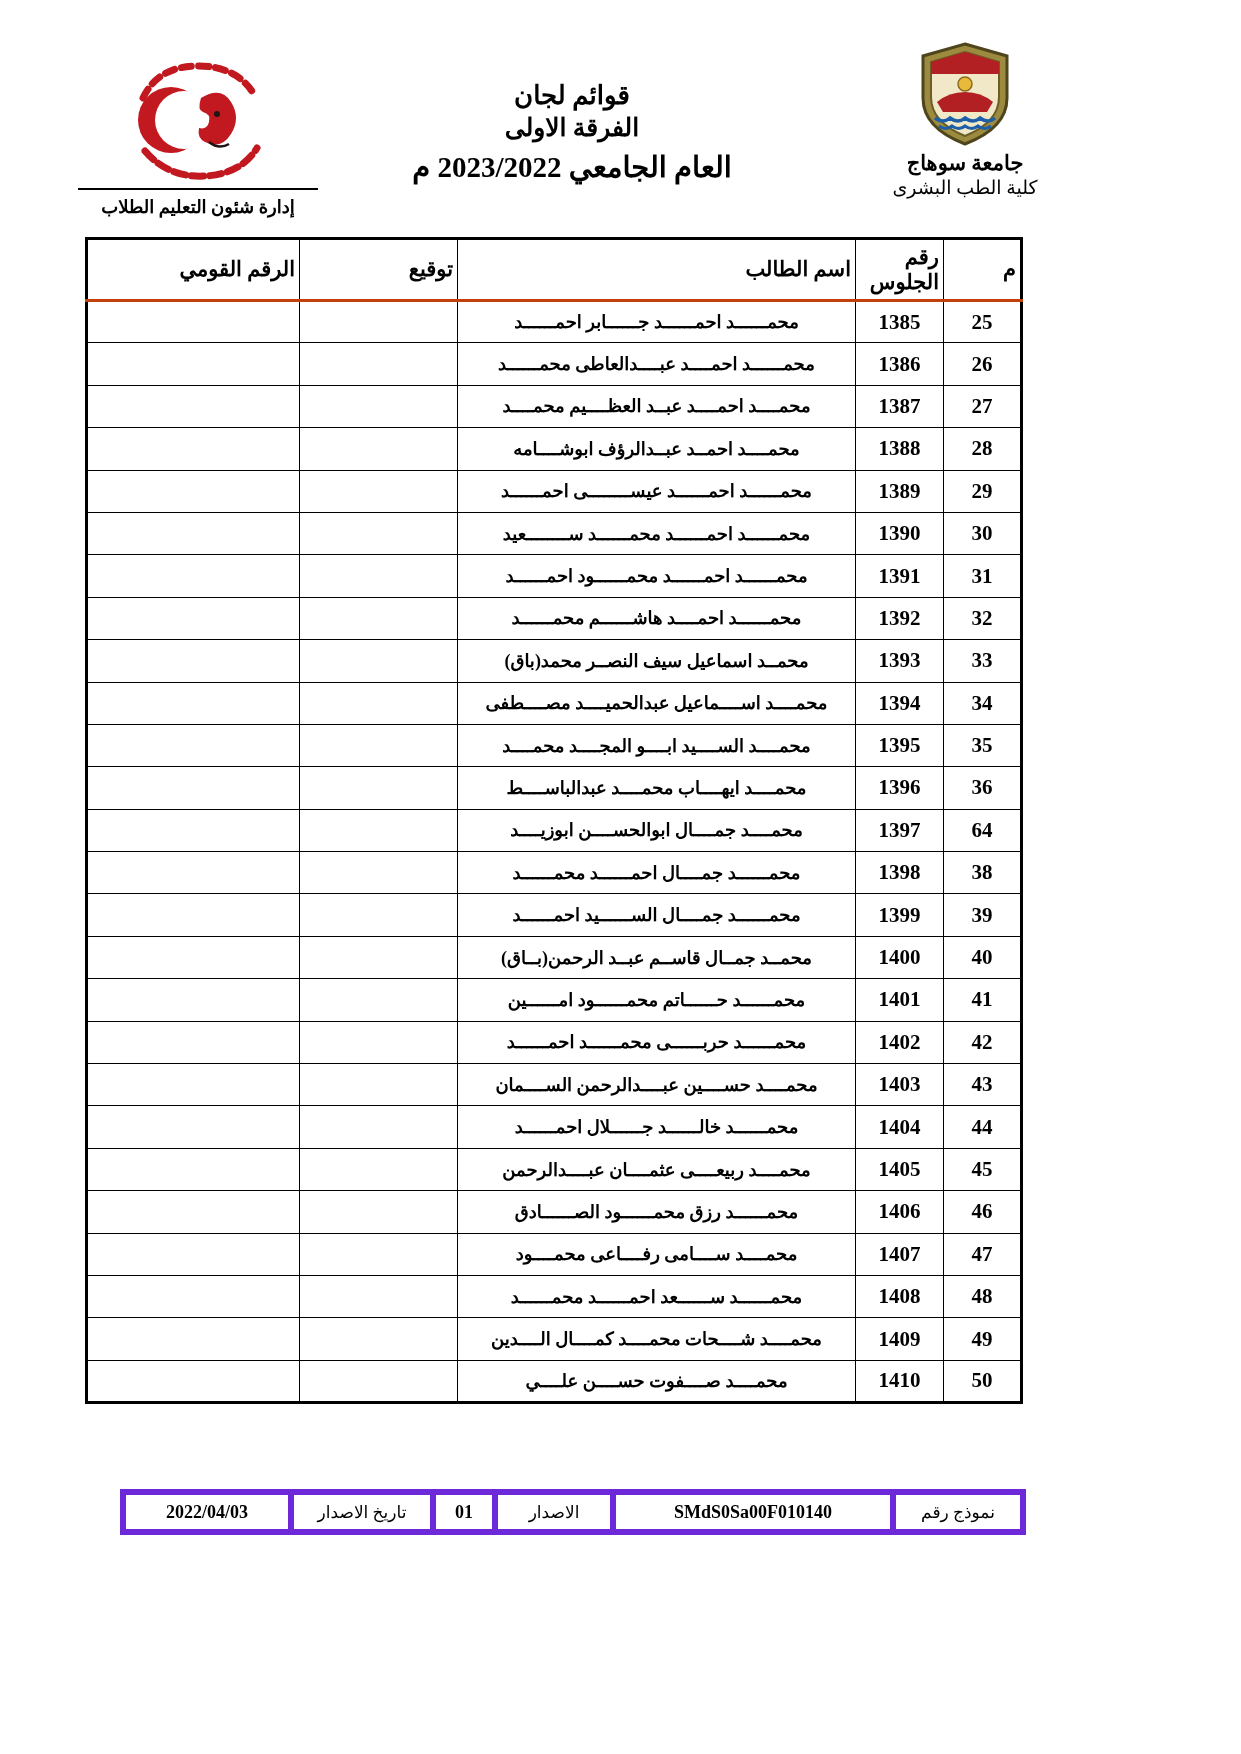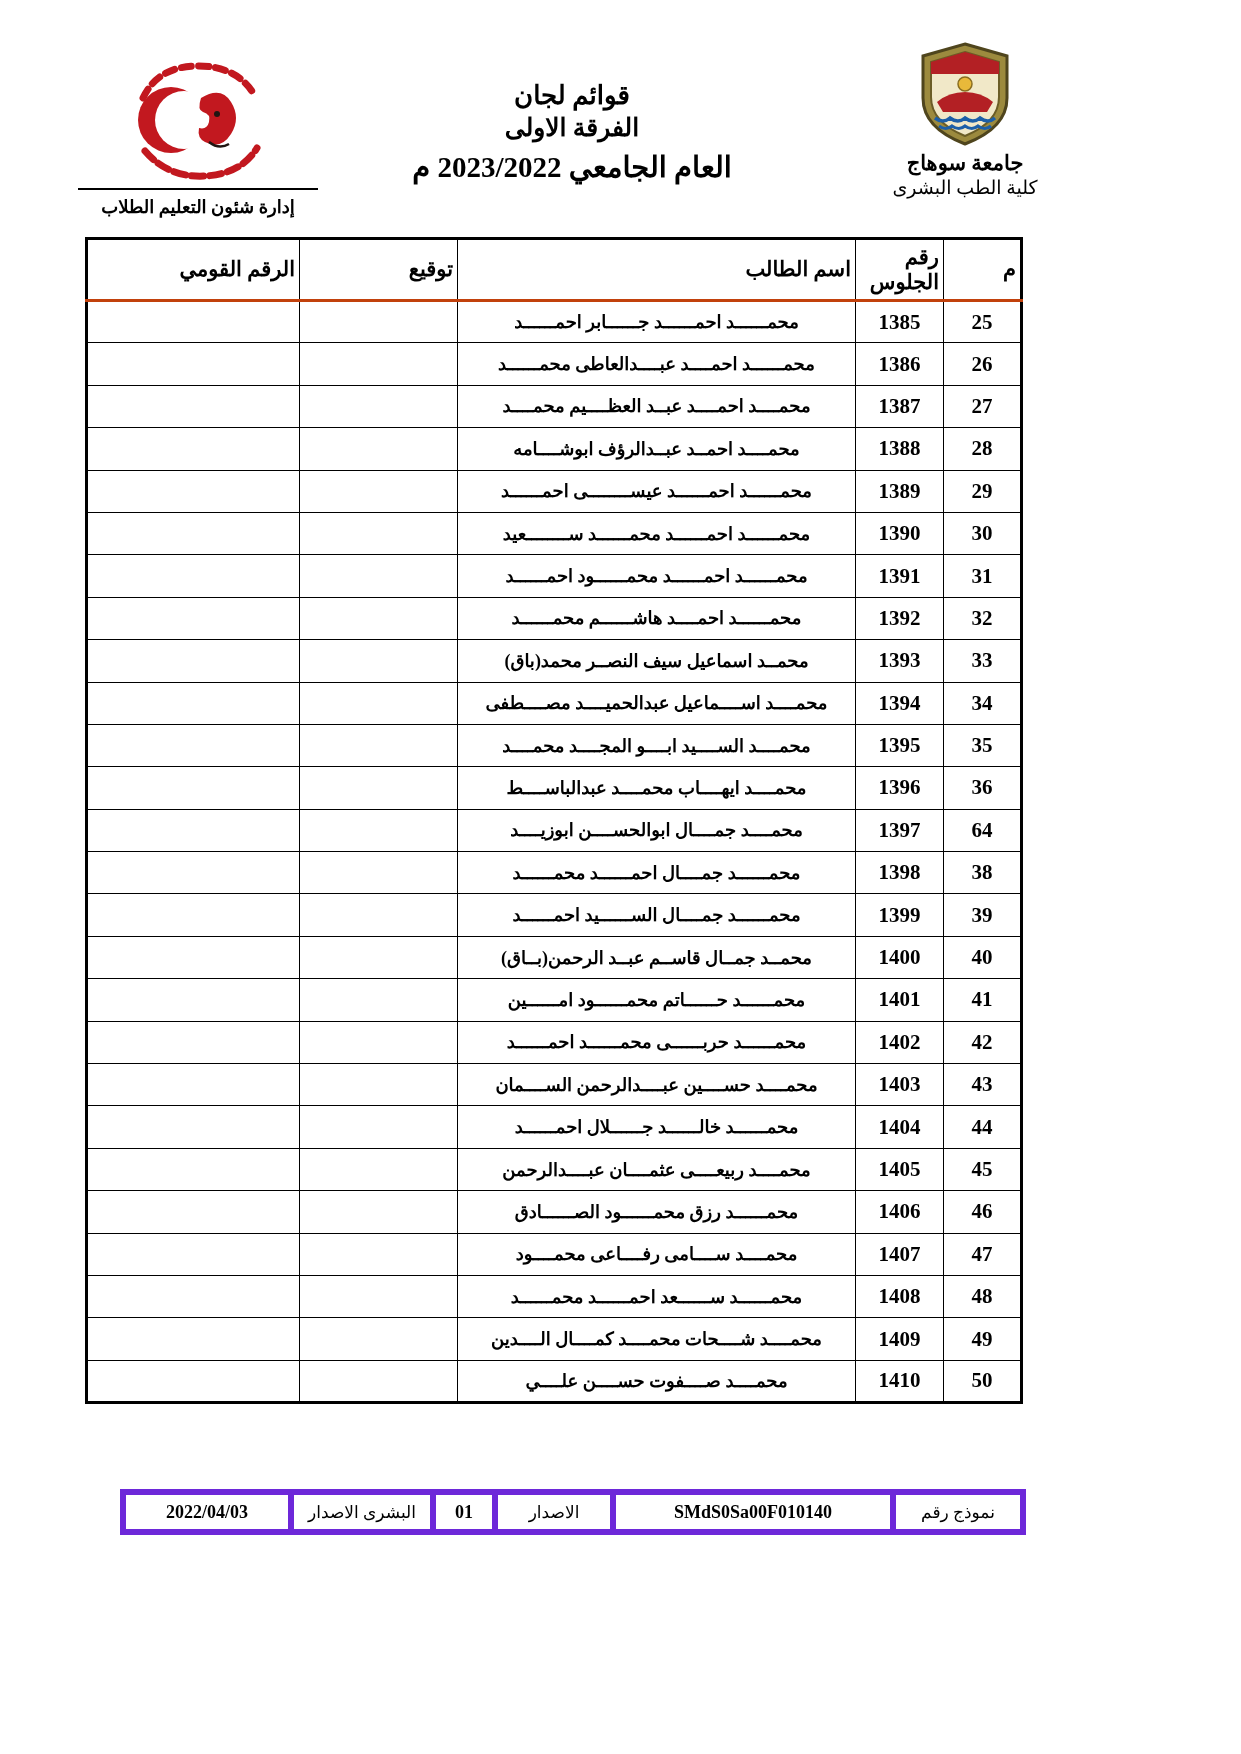--- a/index.html
+++ b/index.html
@@ -291,19 +291,19 @@
       <col style="width:62px">
         <col style="width:142px">
         <col style="width:168px">
     </colgroup>
     <tbody>
         <tr>
       <td>نموذج رقم</td>
       <td class="val ltr">SMdS0Sa00F010140</td>
       <td>الاصدار</td>
       <td class="val">01</td>
-      <td>البشرى الاصدار</td>
+      <td>تاريخ الاصدار</td>
       <td class="val ltr">2022/04/03</td>
     </tr>
   </tbody>
     </table>
 
 </div>
 
 </body></html>

